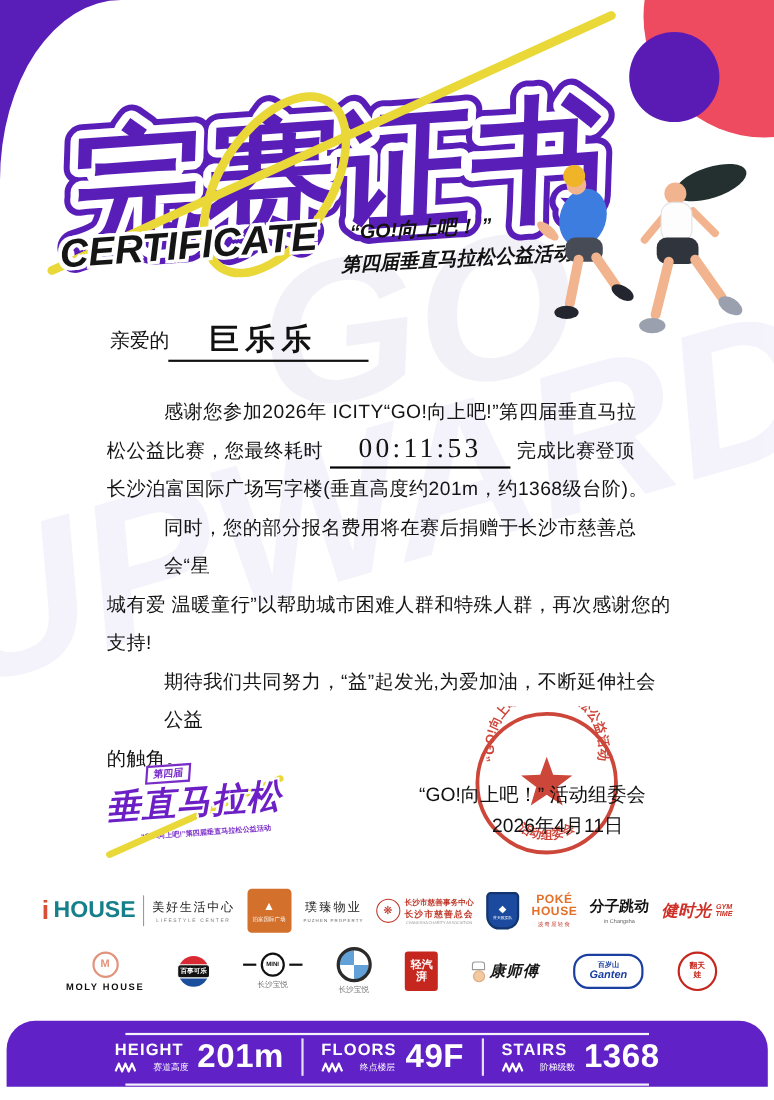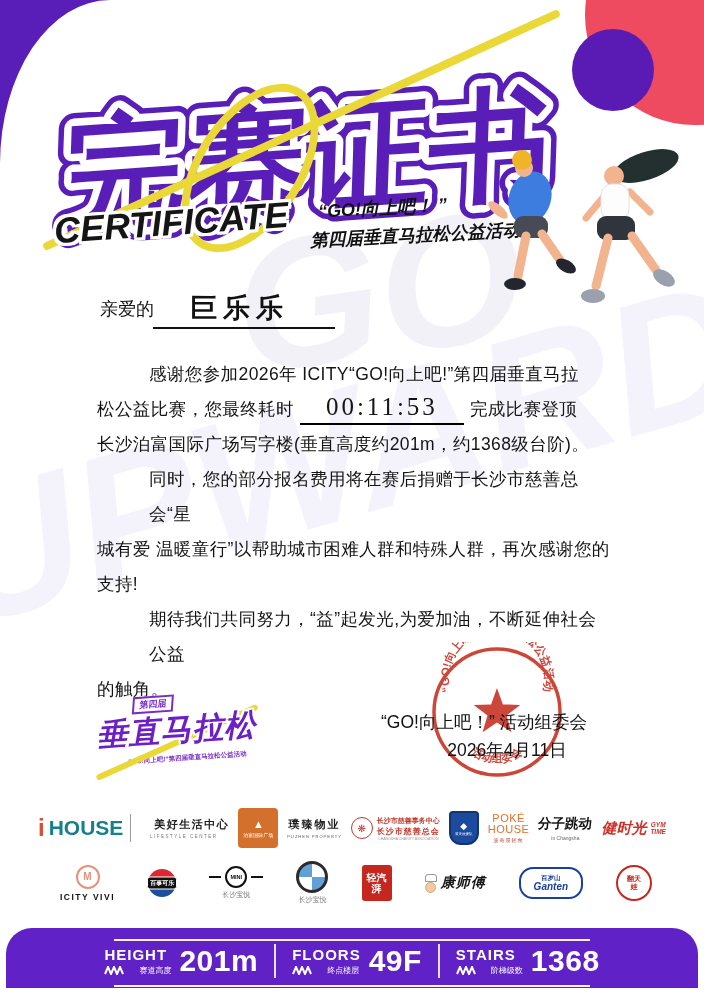--- a/index.html
+++ b/index.html
@@ -53,36 +53,36 @@
   .sig2{left:407px;top:738px;width:200px;text-align:center;font-size:17.5px;color:#111;}
 
   
   .row1{left:38px;top:801px;width:628px;height:54px;display:flex;justify-content:space-between;align-items:center;}
   .row2{left:60px;top:858px;width:592px;height:50px;display:flex;justify-content:space-between;align-items:center;}
   .logo{display:flex;flex-direction:column;align-items:center;justify-content:center;text-align:center;}
   .lrow{display:flex;align-items:center;gap:4px;}
   .icity-i{font-size:24px;font-weight:900;color:#d94f35;}
   .icity-city{font-size:21px;font-weight:600;color:#15808a;}
   .icity-div{width:1px;height:28px;background:#999;margin:0 3px;}
-  .icity-zh{font-size:11px;font-weight:bold;color:#222;letter-spacing:1.5px;margin-left:16px;}
+  .icity-zh{font-size:11px;font-weight:normal;color:#222;letter-spacing:1.5px;}
   .icity-en{font-size:4.5px;color:#777;letter-spacing:1.5px;margin-top:2px;}
   .pofu-box{width:40px;height:40px;background:#d3702b;border-radius:4px;display:flex;flex-direction:column;align-items:center;justify-content:center;color:#fff;}
   .pofu-glyph{font-size:11px;line-height:12px;}
   .pofu-zh{font-size:5px;margin-top:2px;}
-  .puzhen-zh{font-size:11px;font-weight:bold;color:#1a1a1a;letter-spacing:2px;}
+  .puzhen-zh{font-size:11px;font-weight:normal;color:#1a1a1a;letter-spacing:2px;}
   .puzhen-en{font-size:4px;color:#555;letter-spacing:1px;margin-top:2px;}
   .char-emblem{width:20px;height:20px;border:1.5px solid #c0392b;border-radius:50%;color:#c0392b;font-size:10px;display:flex;align-items:center;justify-content:center;}
   .char-zh1{font-size:7px;font-weight:bold;color:#c0392b;}
   .char-zh2{font-size:8px;font-weight:bold;color:#c0392b;letter-spacing:1px;}
   .char-en{font-size:3.5px;color:#999;}
   .shield{width:26px;height:30px;background:#1b4a9e;border:2px solid #12356e;border-radius:4px 4px 12px 12px;
     display:flex;flex-direction:column;align-items:center;justify-content:center;color:#fff;}
   .shield-d{font-size:9px;line-height:10px;}
   .shield-t{font-size:3.5px;margin-top:1px;}
-  .poke-t{font-size:11px;font-weight:400;color:#e3712a;line-height:11px;letter-spacing:0.5px;}
+  .poke-t{font-size:11px;font-weight:700;color:#e3712a;line-height:11px;letter-spacing:0.5px;}
   .poke-s{font-size:5px;color:#c0392b;letter-spacing:1px;margin-top:2px;}
   .fenzi-t{font-size:13.5px;font-weight:900;color:#111;transform:skewX(-6deg);}
   .fenzi-s{font-size:5px;color:#666;margin-top:2px;}
   .gym-t{font-size:15px;font-weight:900;font-style:italic;color:#ce3128;}
   .gym-s{font-size:6.5px;font-weight:900;font-style:italic;color:#ce3128;line-height:7px;text-align:left;}
   .moly-ring{width:20px;height:20px;border:2px solid #e2937c;border-radius:50%;color:#e2937c;font-size:10px;font-weight:900;display:flex;align-items:center;justify-content:center;}
   .moly-t{font-size:8.5px;font-weight:800;color:#111;letter-spacing:1.5px;margin-top:3px;}
   .pepsi-ball{position:relative;width:28px;height:28px;border-radius:50%;background:linear-gradient(165deg,#d92a34 0 42%,#fff 42% 58%,#1c4e9e 58%);}
   .pepsi-label{position:absolute;left:50%;top:50%;transform:translate(-50%,-50%);background:#111;border:1px solid #fff;border-radius:3px;color:#fff;font-size:6px;font-weight:bold;padding:1px 2px;white-space:nowrap;}
   .mini-wing{width:12px;height:2px;background:#111;}
@@ -257,21 +257,21 @@
       <span class="logo">
         <span class="gym-s">GYM</span>
         <span class="gym-s">TIME</span>
       </span>
     </div>
   </div>
 
   <div class="abs row2">
     <div class="logo">
       <span class="moly-ring">M</span>
-      <span class="moly-t">ICITY VIVI</span>
+      <span class="moly-t">MOLY HOUSE</span>
     </div>
     <div class="pepsi-ball">
       <span class="pepsi-label">百事可乐</span>
     </div>
     <div class="logo">
       <span class="lrow">
         <span class="mini-wing"></span>
         <span class="mini-circ">MINI</span>
         <span class="mini-wing"></span>
       </span>

